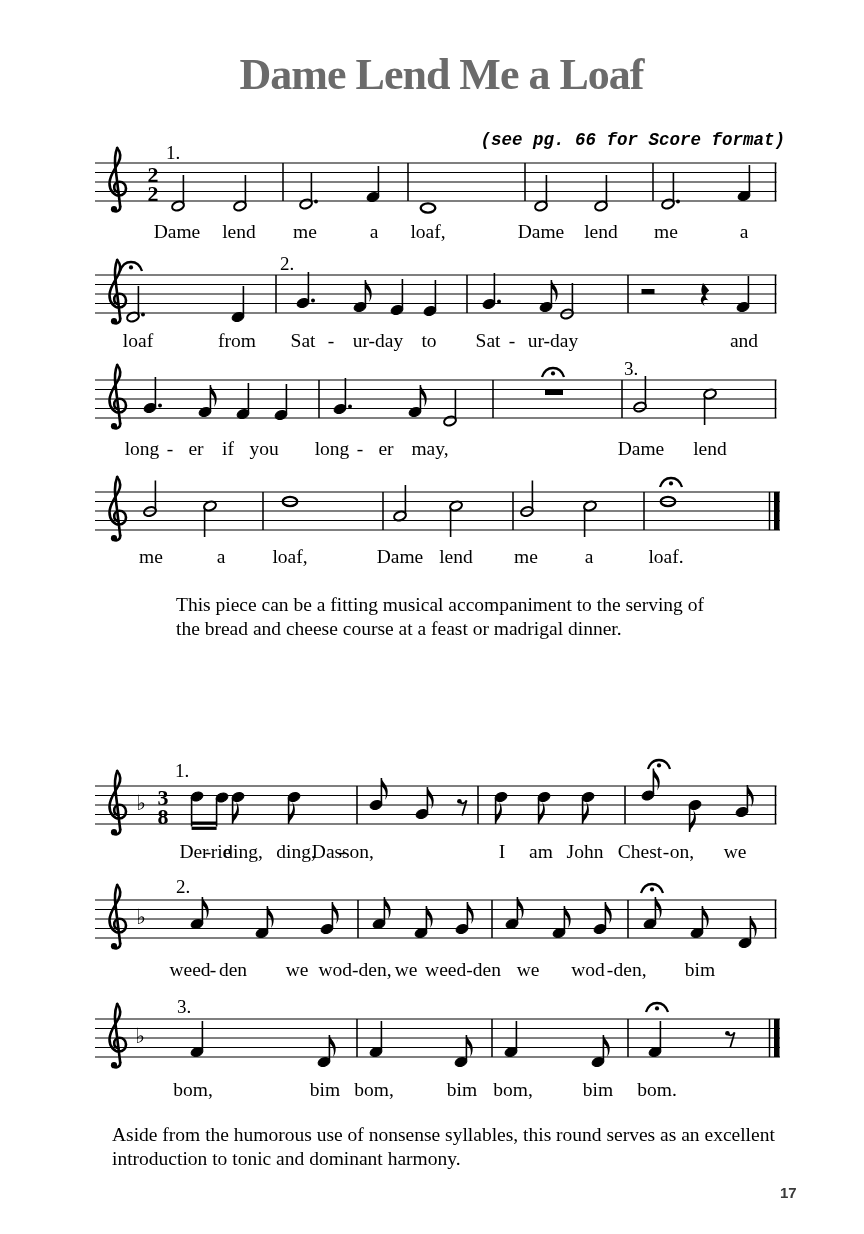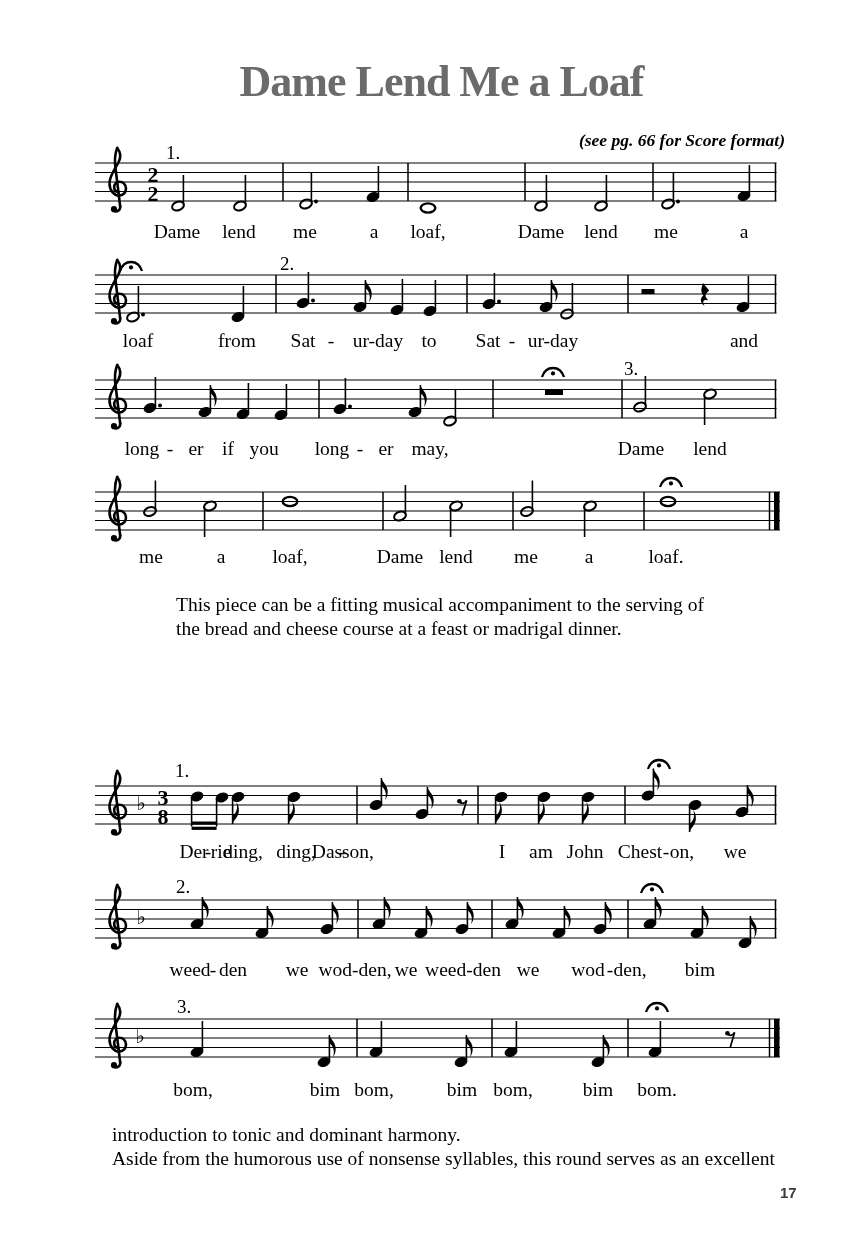--- a/index.html
+++ b/index.html
@@ -2,27 +2,27 @@
 <html><head>
 <meta charset="utf-8">
 <style>
   html,body{margin:0;padding:0;background:#e8e8e8;}
   .page{
     position:relative;width:864px;height:1234px;margin:0 auto;
     background:#ffffff;overflow:hidden;
     font-family:"Liberation Serif","DejaVu Serif",serif;color:#000;
   }
   .song-title{
-    position:absolute;left:0;right:0;text-align:center;margin:8px;
+    position:absolute;left:0;right:0;text-align:center;margin:1px;
     font-family:"Liberation Serif","DejaVu Serif",serif;
     font-weight:bold;font-size:44px;letter-spacing:-1px;line-height:1;padding-left:19px;
   }
   .score-note{
     position:absolute;right:79px;text-align:right;
-    font-style:italic;font-weight:bold;font-size:17.5px;
+    font-style:italic;font-weight:bold;font-size:17.5px;font-family:Liberation Mono, monospace;
   }
   .description{
     position:absolute;font-size:19.5px;line-height:24px;white-space:nowrap;
   }
   .page-number{
     position:absolute;font-family:"Liberation Sans","DejaVu Sans",sans-serif;
     font-size:15px;font-weight:bold;color:#3a3a3a;
   }
   #music-svg{position:absolute;left:0;top:0;}
 </style>
@@ -594,19 +594,19 @@
       </g>
     </svg>
 
   <div class="description" id="desc-0" style="left: 176px; top: 593px;">
     <div>This piece can be a fitting musical accompaniment to the serving of</div>
     <div>the bread and cheese course at a feast or madrigal dinner.</div>
   </div>
 
 
   <div class="description" id="desc-1" style="left: 112px; top: 1123px;">
+    <div>Aside from the humorous use of nonsense syllables, this round serves as an excellent</div>
     <div>introduction to tonic and dominant harmony.</div>
-    <div>Aside from the humorous use of nonsense syllables, this round serves as an excellent</div>
   </div>
 
   <div class="page-number" style="left: 780px; top: 1184px;">17</div>
 
 </div>
 
 </body></html>

